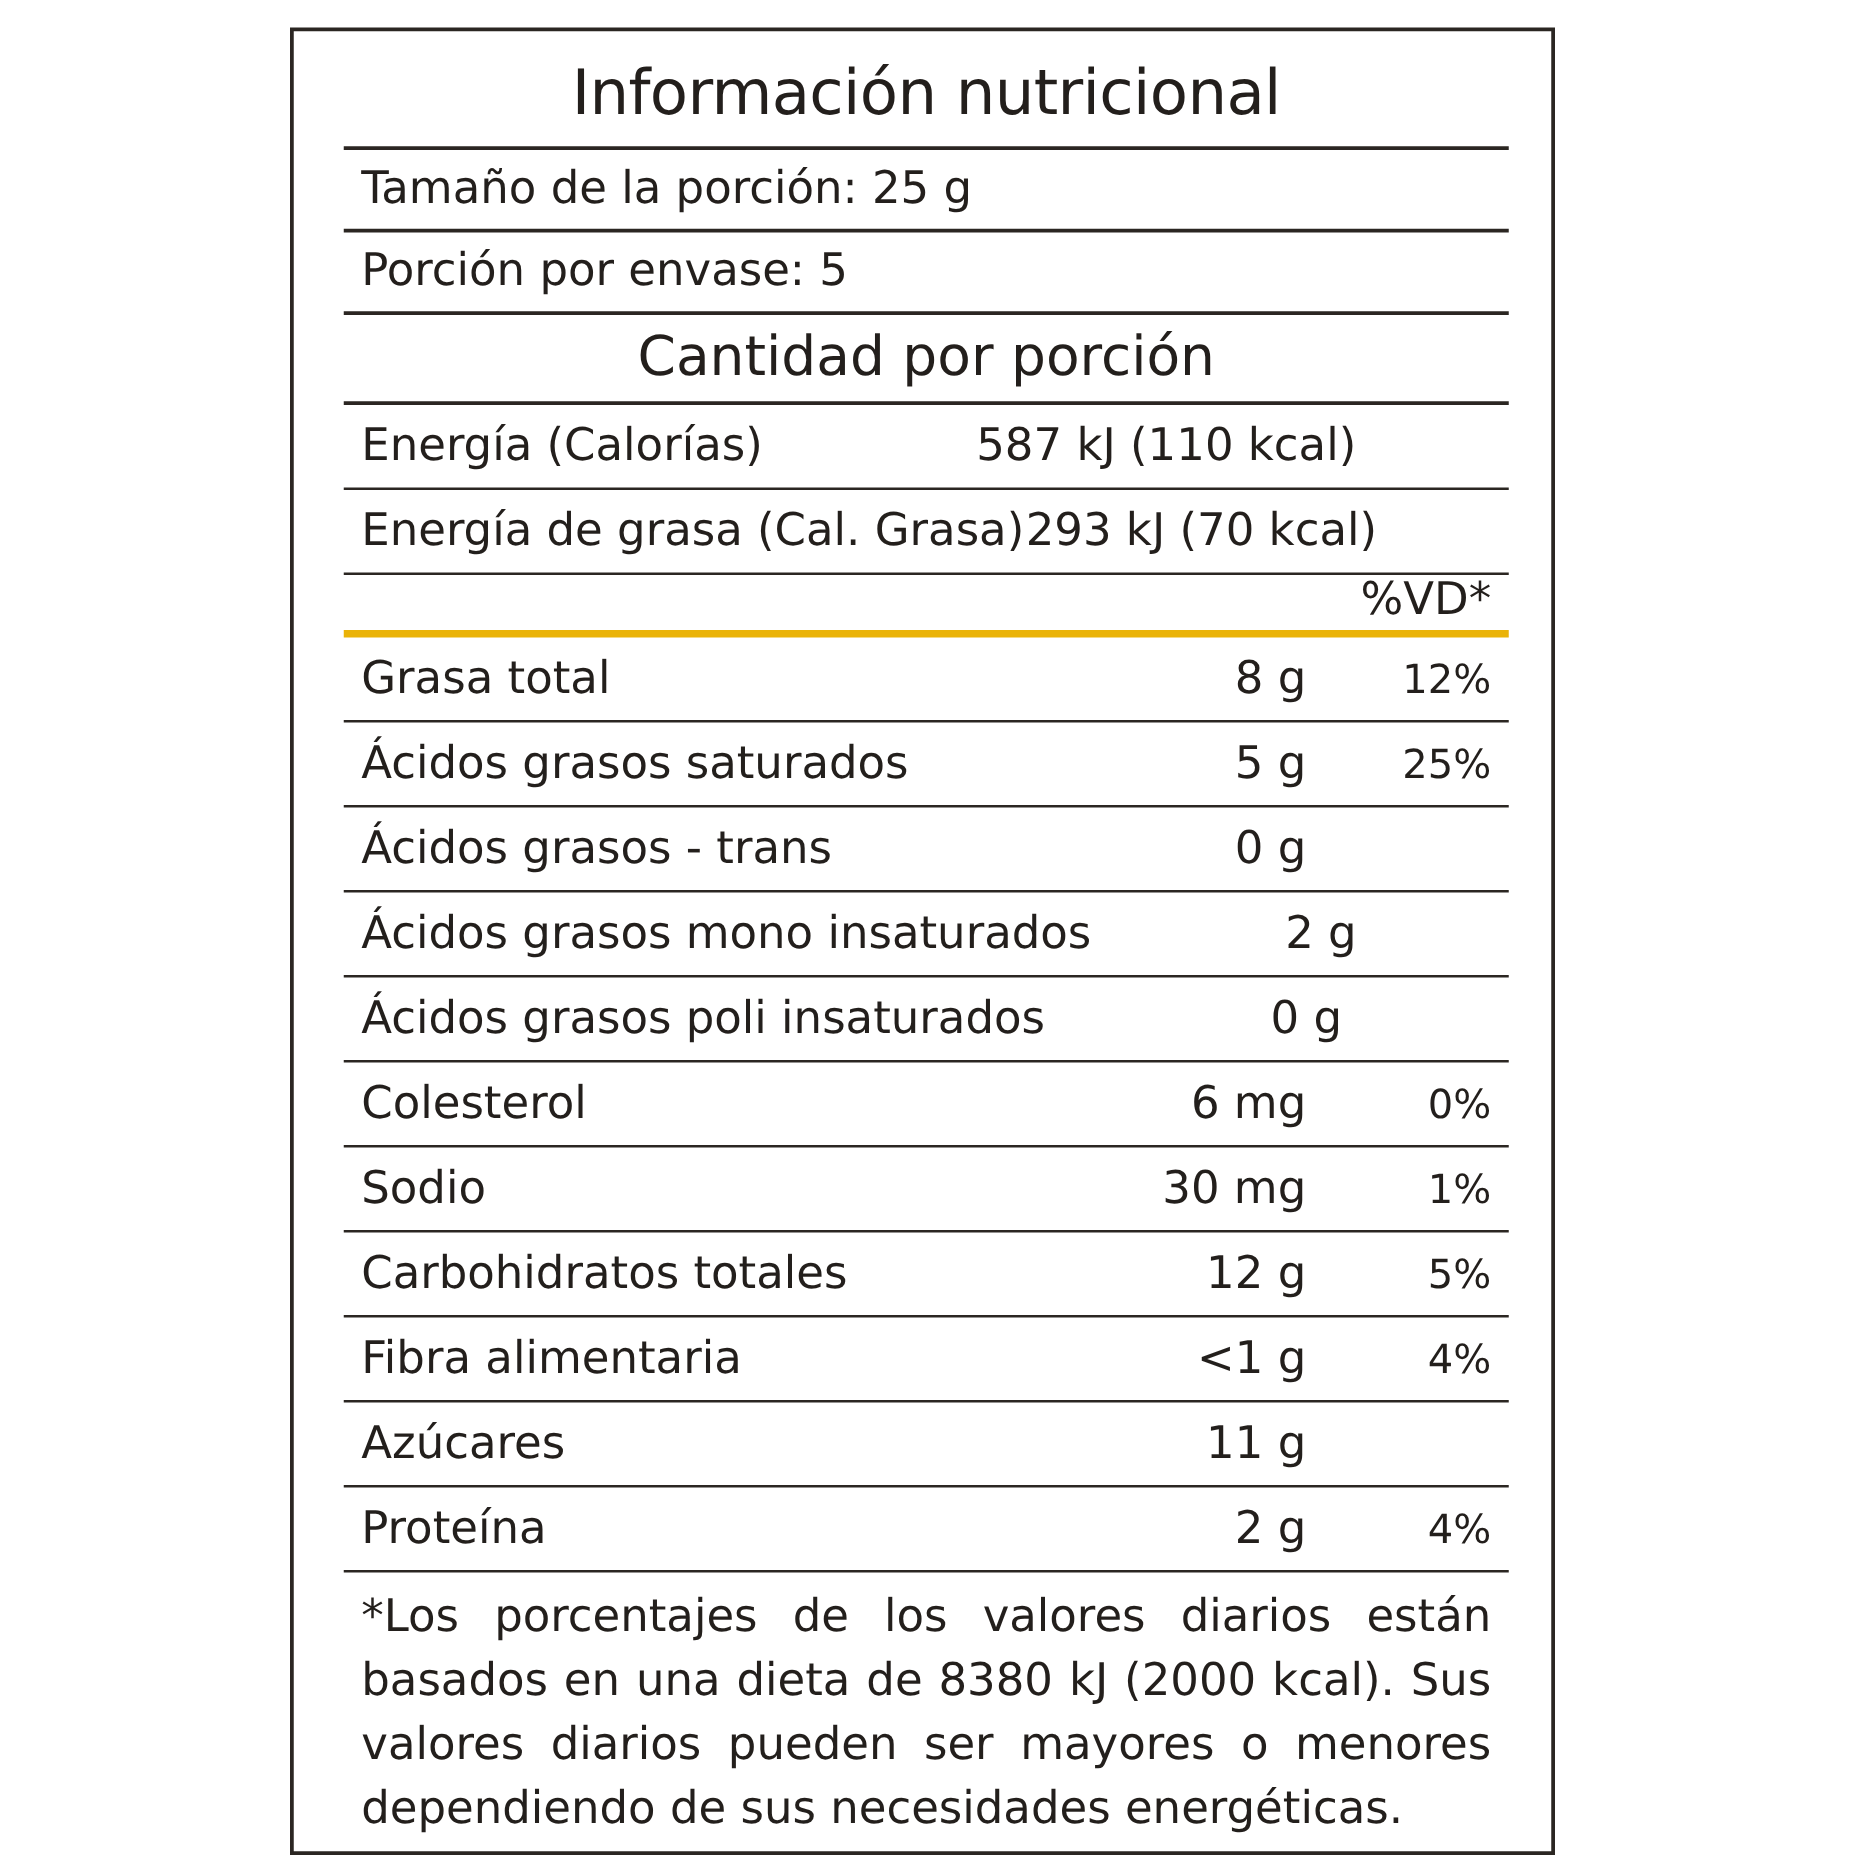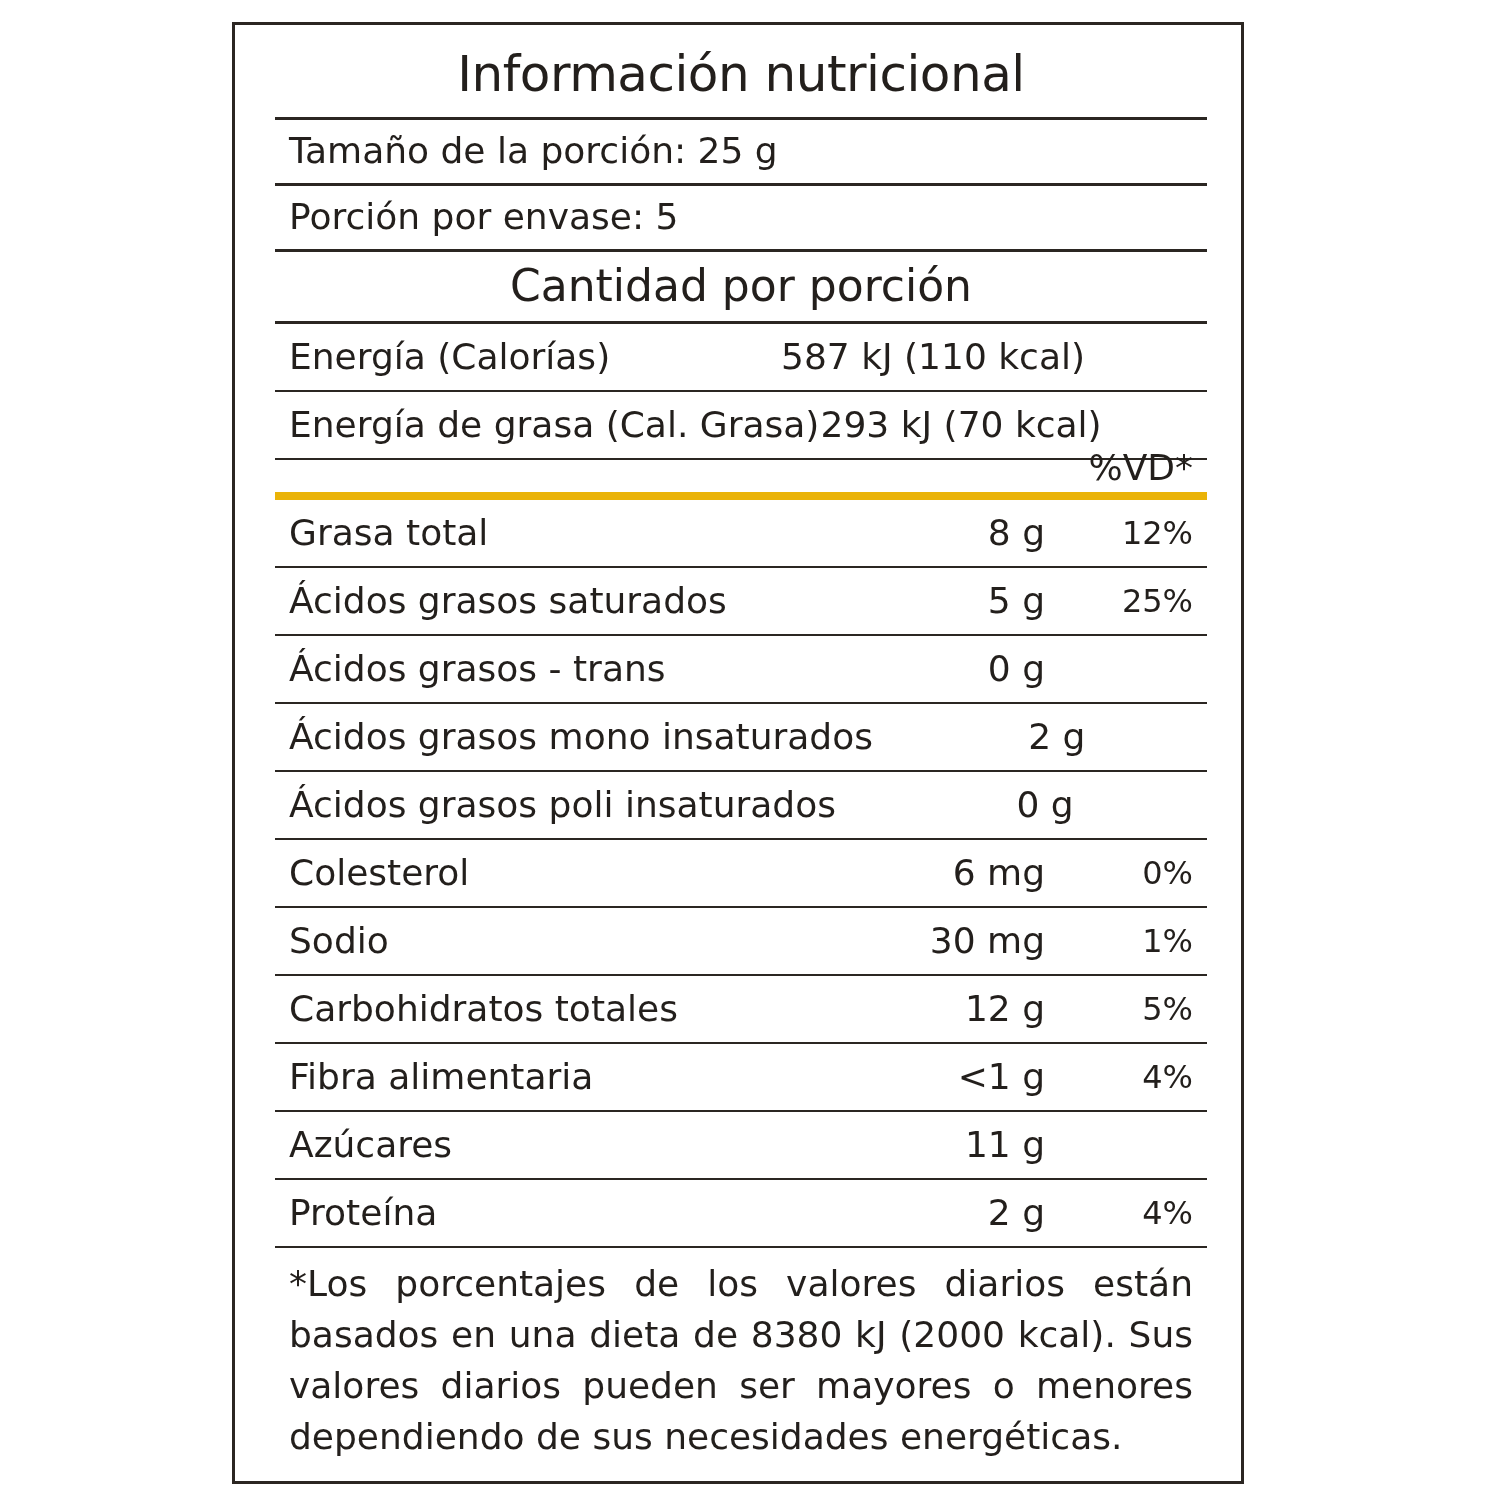--- a/index.html
+++ b/index.html
@@ -96,22 +96,22 @@
     white-space: nowrap;
     line-height: 68px;
   }
   .energy .amount {
     width: 340px;
   }
   .energy .dv {
     width: 98px;
   }
   .vdrow {
-    height: 40px;
-    border-bottom: 8px solid #eab308;
+    height: 50px;
+    border-bottom: 6px solid #eab308;
     display: flex;
     align-items: flex-end;
     justify-content: flex-end;
     box-sizing: border-box;
   }
   .vdrow .vdlabel {
     font-size: 36px;
     padding-right: 14px;
     padding-bottom: 4px;
     white-space: nowrap;

